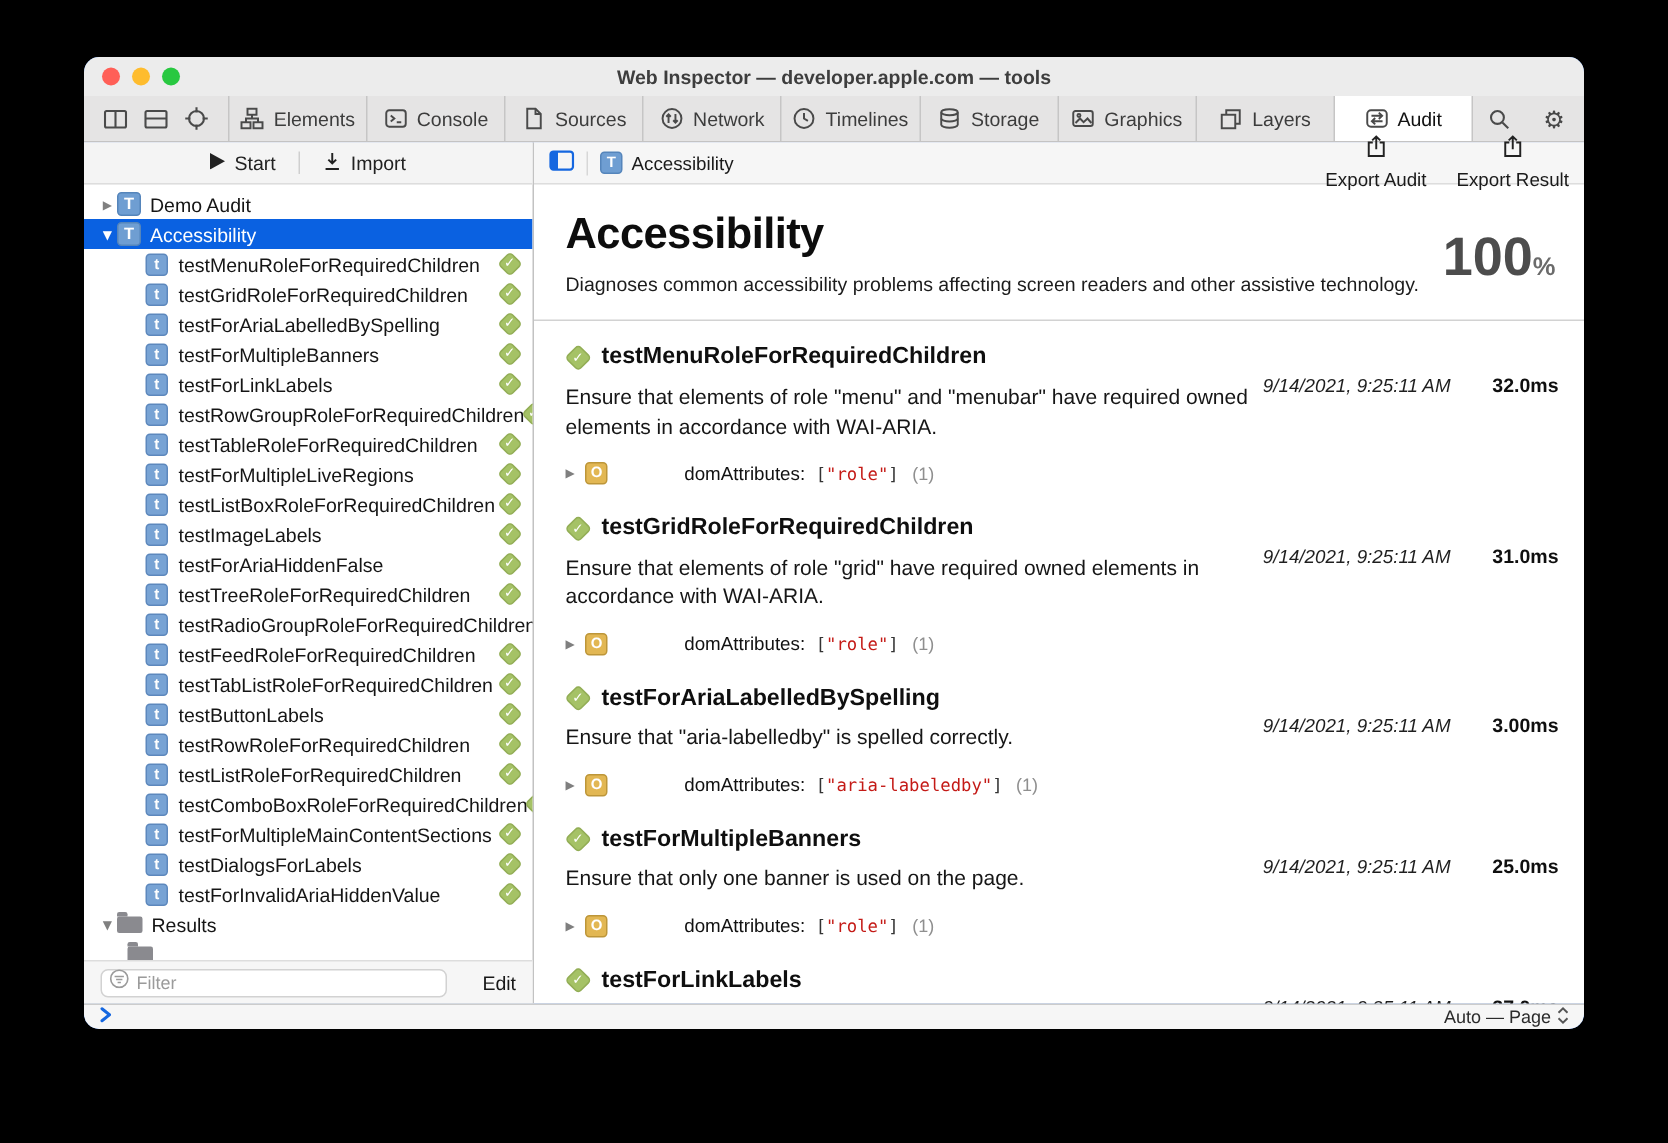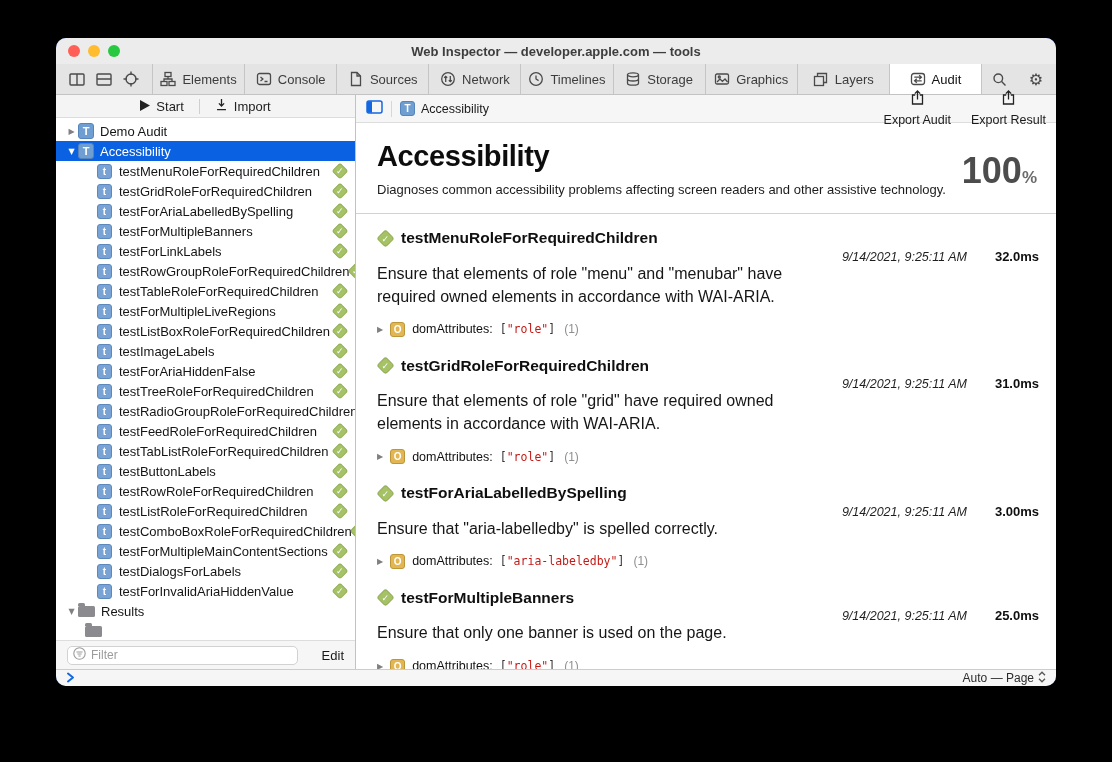--- a/index.html
+++ b/index.html
@@ -24,21 +24,21 @@
          color:#3c3c3c; border-right:1px solid #c6c5c5; cursor:default; white-space:nowrap; }
   .tab.selected { background:#fff; color:#111; }
   .tab .ticon { display:flex; align-items:center; }
   .toolcell { display:flex; align-items:center; justify-content:center; }
   .toolcell.search { width:34px; border-right:none; }
   .toolcell.gear { width:40px; font-size:16px; color:#484848; font-family:"DejaVu Sans",sans-serif; }
 
   
   .main { flex:1; display:flex; min-height:0; }
   .sidebar { width:300px; flex:none; background:#fff; border-right:1px solid #c2c2c2; display:flex; flex-direction:column; }
-  .sb-toolbar { height:23px; flex:none; background:#f4f4f4; border-bottom:1px solid #ddd; display:flex; align-items:center; justify-content:center; font-size:13px; color:#222; }
+  .sb-toolbar { height:28px; flex:none; background:#f4f4f4; border-bottom:1px solid #ddd; display:flex; align-items:center; justify-content:center; font-size:13px; color:#222; }
   .sb-btn { display:flex; align-items:center; gap:6px; padding:0 15px; height:100%; }
   .sb-divider { width:1px; height:15px; background:#cfcfcf; }
 
   .tree { flex:1; overflow:hidden; padding-top:3px; }
   .trow { height:20px; display:flex; align-items:center; font-size:13px; color:#151515; padding-right:9px; white-space:nowrap; }
   .trow .disc { width:13px; font-size:8px; color:#808080; text-align:center; flex:none; font-family:"DejaVu Sans",sans-serif; }
   .trow.suite { padding-left:9px; }
   .trow.test { padding-left:41px; }
   .trow.folder { padding-left:9px; }
   .trow.partial { padding-left:29px; }
@@ -78,26 +78,26 @@
   .results { padding:2px 12px 0 21px; }
   .result { position:relative; padding:12px 0 4px 0; }
   .r-title-row { display:flex; align-items:center; gap:9px; height:21px; }
   .r-check { width:13px; height:13px; background:var(--pass-green); border:1px solid #92ad55; border-radius:3px; transform:rotate(45deg);
              display:flex; align-items:center; justify-content:center; flex:none; margin-left:2px; }
   .r-check span { transform:rotate(-45deg); color:#fff; font-size:9px; font-weight:bold; font-family:"DejaVu Sans",sans-serif; }
   .r-title { font-size:15.5px; font-weight:bold; color:#0f0f0f; }
   .r-meta { position:absolute; right:5px; top:33px; display:flex; align-items:baseline; }
   .r-time { font-size:12.5px; font-style:italic; color:#1f1f1f; }
   .r-dur { font-size:13px; font-weight:bold; color:#0f0f0f; width:72px; text-align:right; }
-  .r-desc { margin-top:14px; font-size:16px; color:#161616; line-height:1.42; max-width:462px; }
+  .r-desc { margin-top:6px; font-size:14px; color:#161616; line-height:1.42; max-width:462px; }
   .r-dom { margin-top:11px; display:flex; align-items:center; gap:7px; font-size:12.5px; height:20px; }
   .r-dom .ddisc { font-size:8px; color:#7f7f7f; font-family:"DejaVu Sans",sans-serif; }
   .badge-O { width:15px; height:15px; border-radius:3px; background:#e2b753; border:1px solid #bd9639; color:#fff;
              font-size:10px; font-weight:bold; display:flex; align-items:center; justify-content:center; flex:none; }
-  .dom-label { color:#111; }
+  .dom-label { color:#111;margin-left:44px; }
   .dom-code { font-family:"DejaVu Sans Mono",monospace; font-size:11.5px; color:#333; }
   .dom-code .str { color:var(--code-red); }
   .dom-count { color:#8f8f8f; font-size:12px; margin-left:2px; }
 
   
   .statusbar { height:17px; flex:none; border-top:1px solid #cccccc; background:#f6f6f6; display:flex; align-items:center; padding:0 10px; }
   .page-select { margin-left:auto; display:flex; align-items:center; gap:4px; font-size:12px; color:#2b2b2b; }
 </style>
 </head>
 <body>

